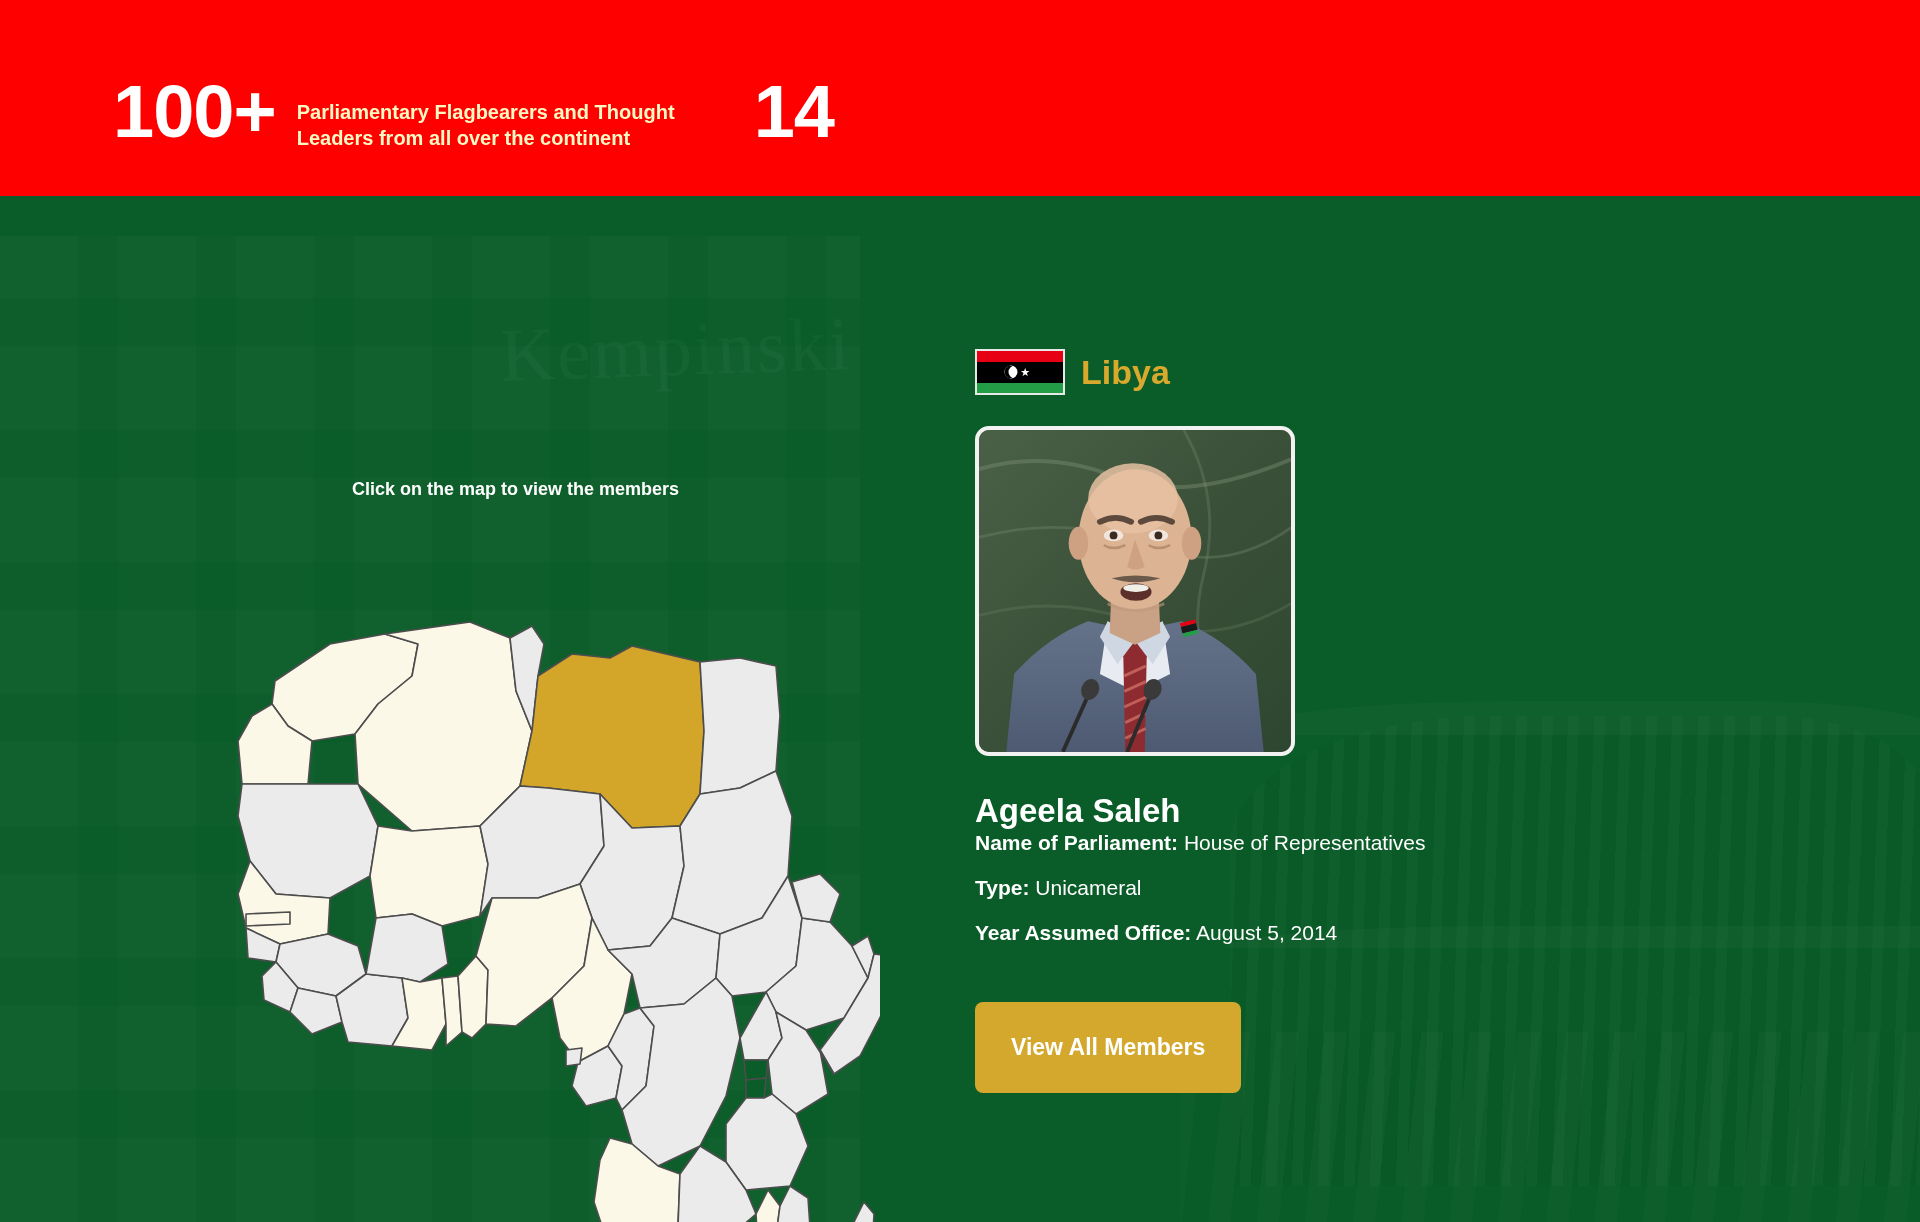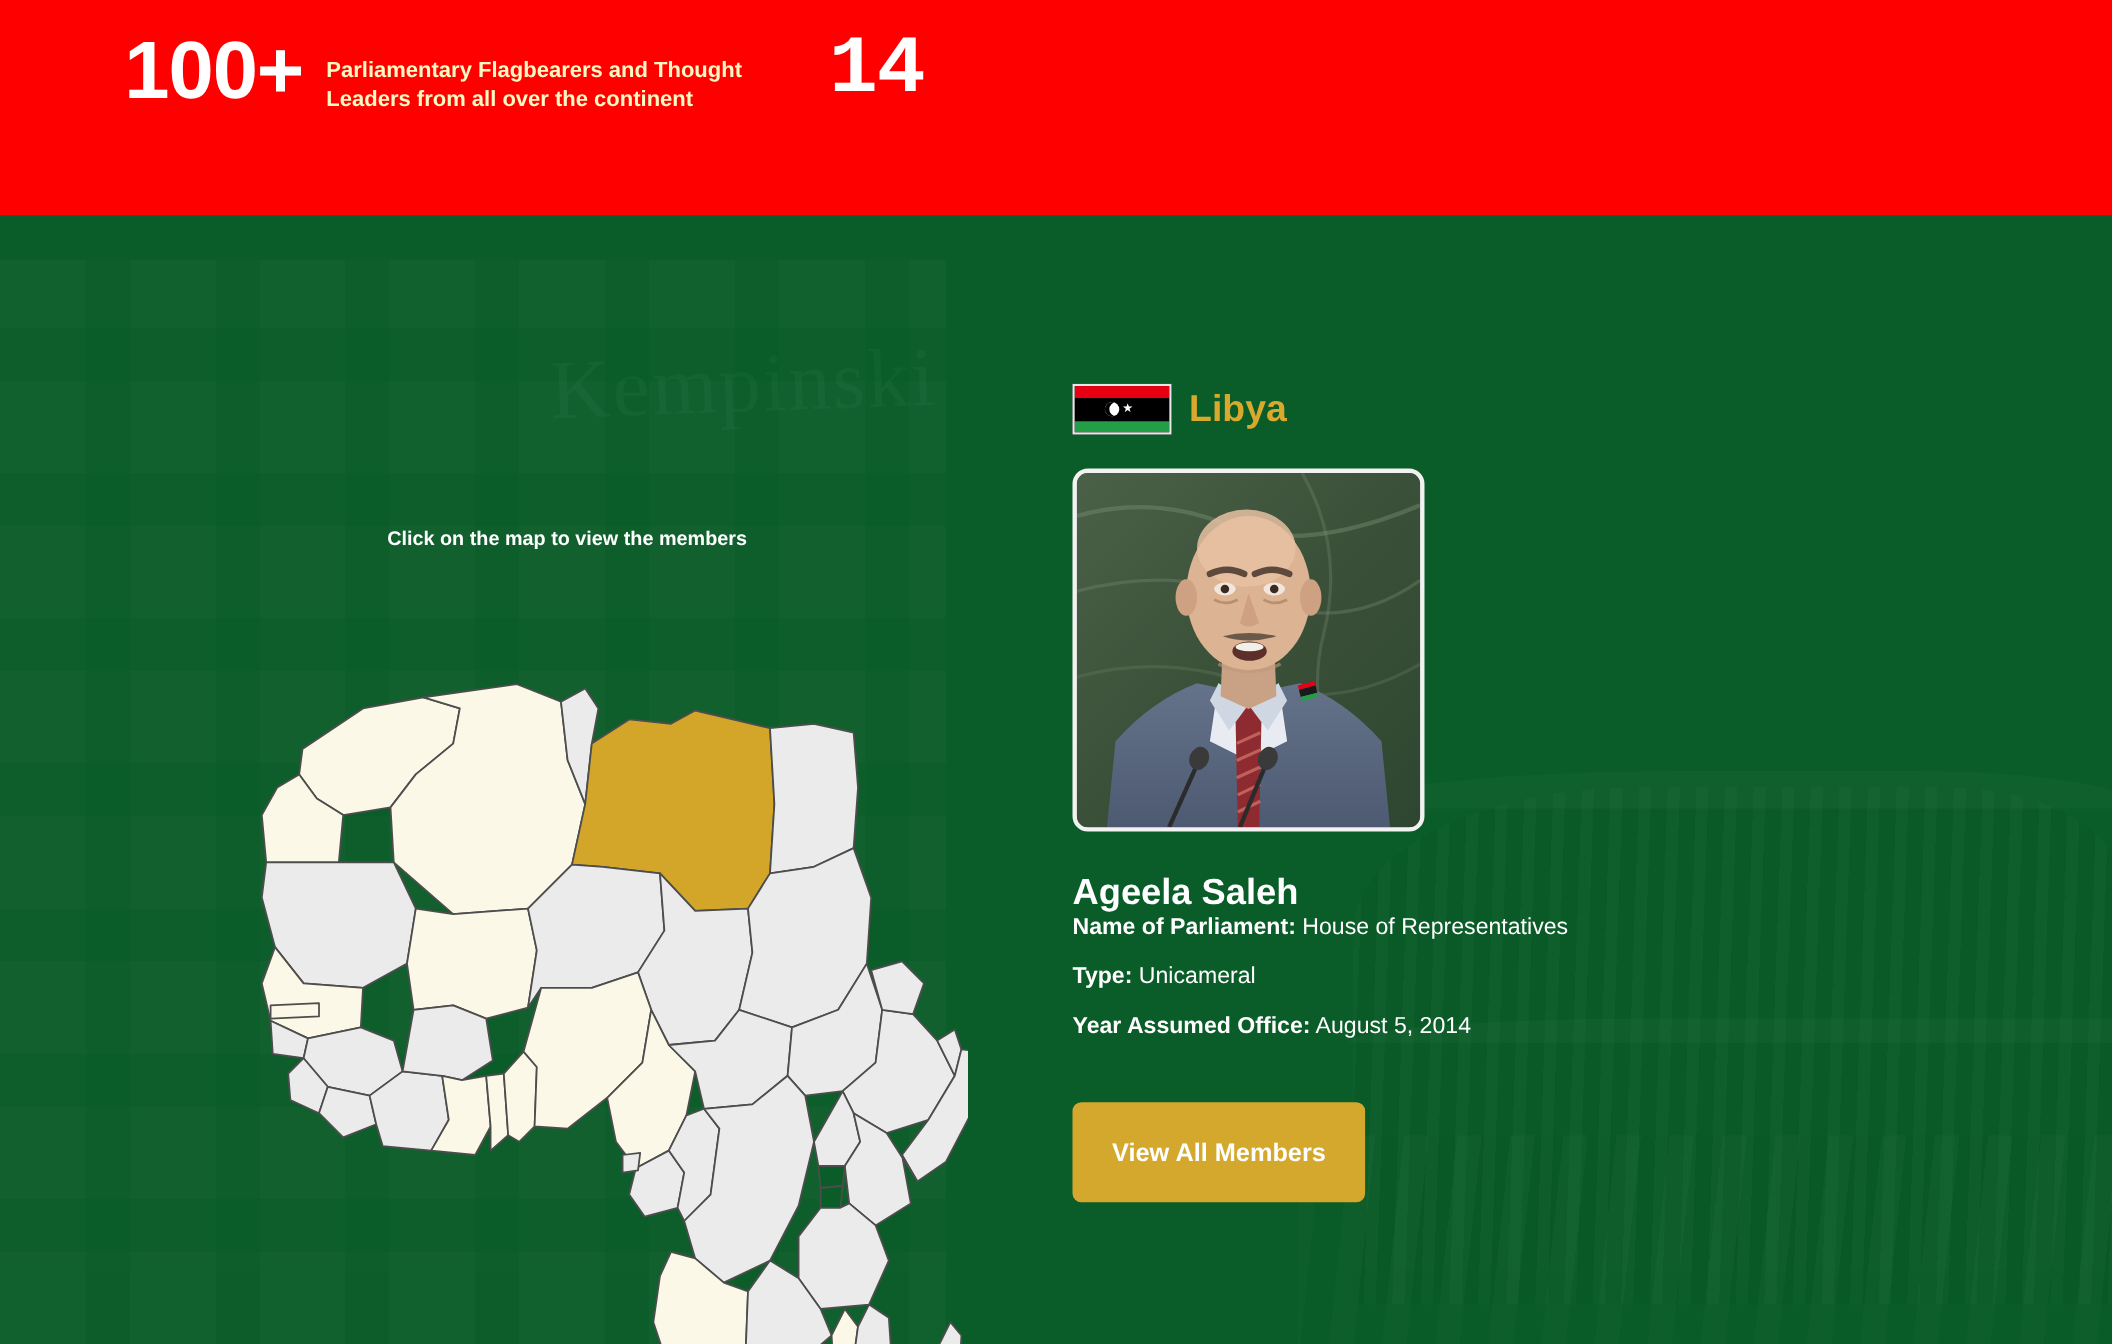--- a/index.html
+++ b/index.html
@@ -10,33 +10,33 @@
   }
 
   
   .stats-banner{
     position:absolute; left:0; top:0;
     width:1920px; height:196px;
     background:#ff0000;
     display:flex; align-items:flex-start;
     padding-top:30px; padding-left:113px;
   }
-  .stat-block{ display:flex; align-items:flex-start; }
+  .stat-block{ display:flex; align-items:flex-start;margin-top:48px; }
   .stat-number{
     color:#ffffff; font-weight:bold;
     font-size:74px; line-height:0.92;
     letter-spacing:-1px;
   }
   .stat-label{
     color:#fef9c3; font-weight:bold;
     font-size:20px; line-height:1.28;
     padding-top:22px; padding-left:21px;
   }
   .stat-block.first .stat-label{ width:430px; }
-  .stat-block.second{ margin-left:48px;font-family:Liberation Mono, monospace; }
+  .stat-block.second{ margin-left:48px; }
   .stat-block.second .stat-label{ width:420px; padding-top:28px; padding-left:26px; }
 
   
   .green-stage{
     position:absolute; left:0; top:196px;
     width:1920px; height:1026px;
     background:#0a5c28;
     overflow:hidden;
   }
   

